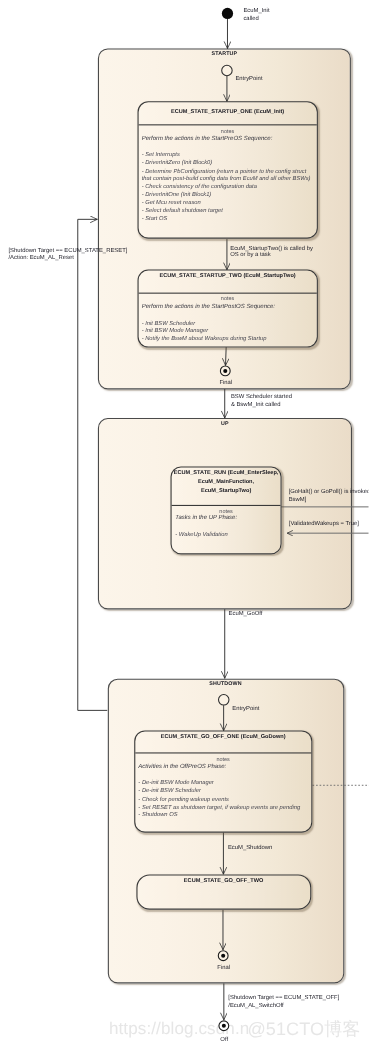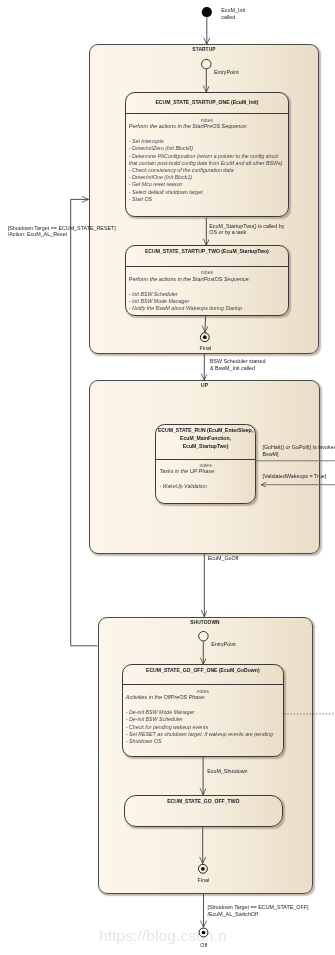--- a/index.html
+++ b/index.html
@@ -199,14 +199,15 @@
 &amp; BswM_Init called</div>
   <div class="lbl" style="left:262.4px;top:444.2px;">[GoHalt() or GoPoll() is invoked by
 BswM]</div>
   <div class="lbl" style="left:262.6px;top:473.4px;">[ValidatedWakeups = True]</div>
   <div class="lbl" style="left:207.8px;top:555.2px;">EcuM_GoOff</div>
   <div class="lbl" style="left:207.2px;top:768px;">EcuM_Shutdown</div>
   <div class="lbl" style="left:207.5px;top:904.2px;">[Shutdown Target == ECUM_STATE_OFF]
 /EcuM_AL_SwitchOff</div>
 
   <div class="wm" style="left:99px;top:926.5px;font-size:15.5px;letter-spacing:.1px;">https://blog.csdn.n</div>
+  <div class="wm" style="left:224.9px;top:925.2px;font-size:16.4px;letter-spacing:.1px;">@51CTO博客</div>
 
 </div>
 
 </body></html>

